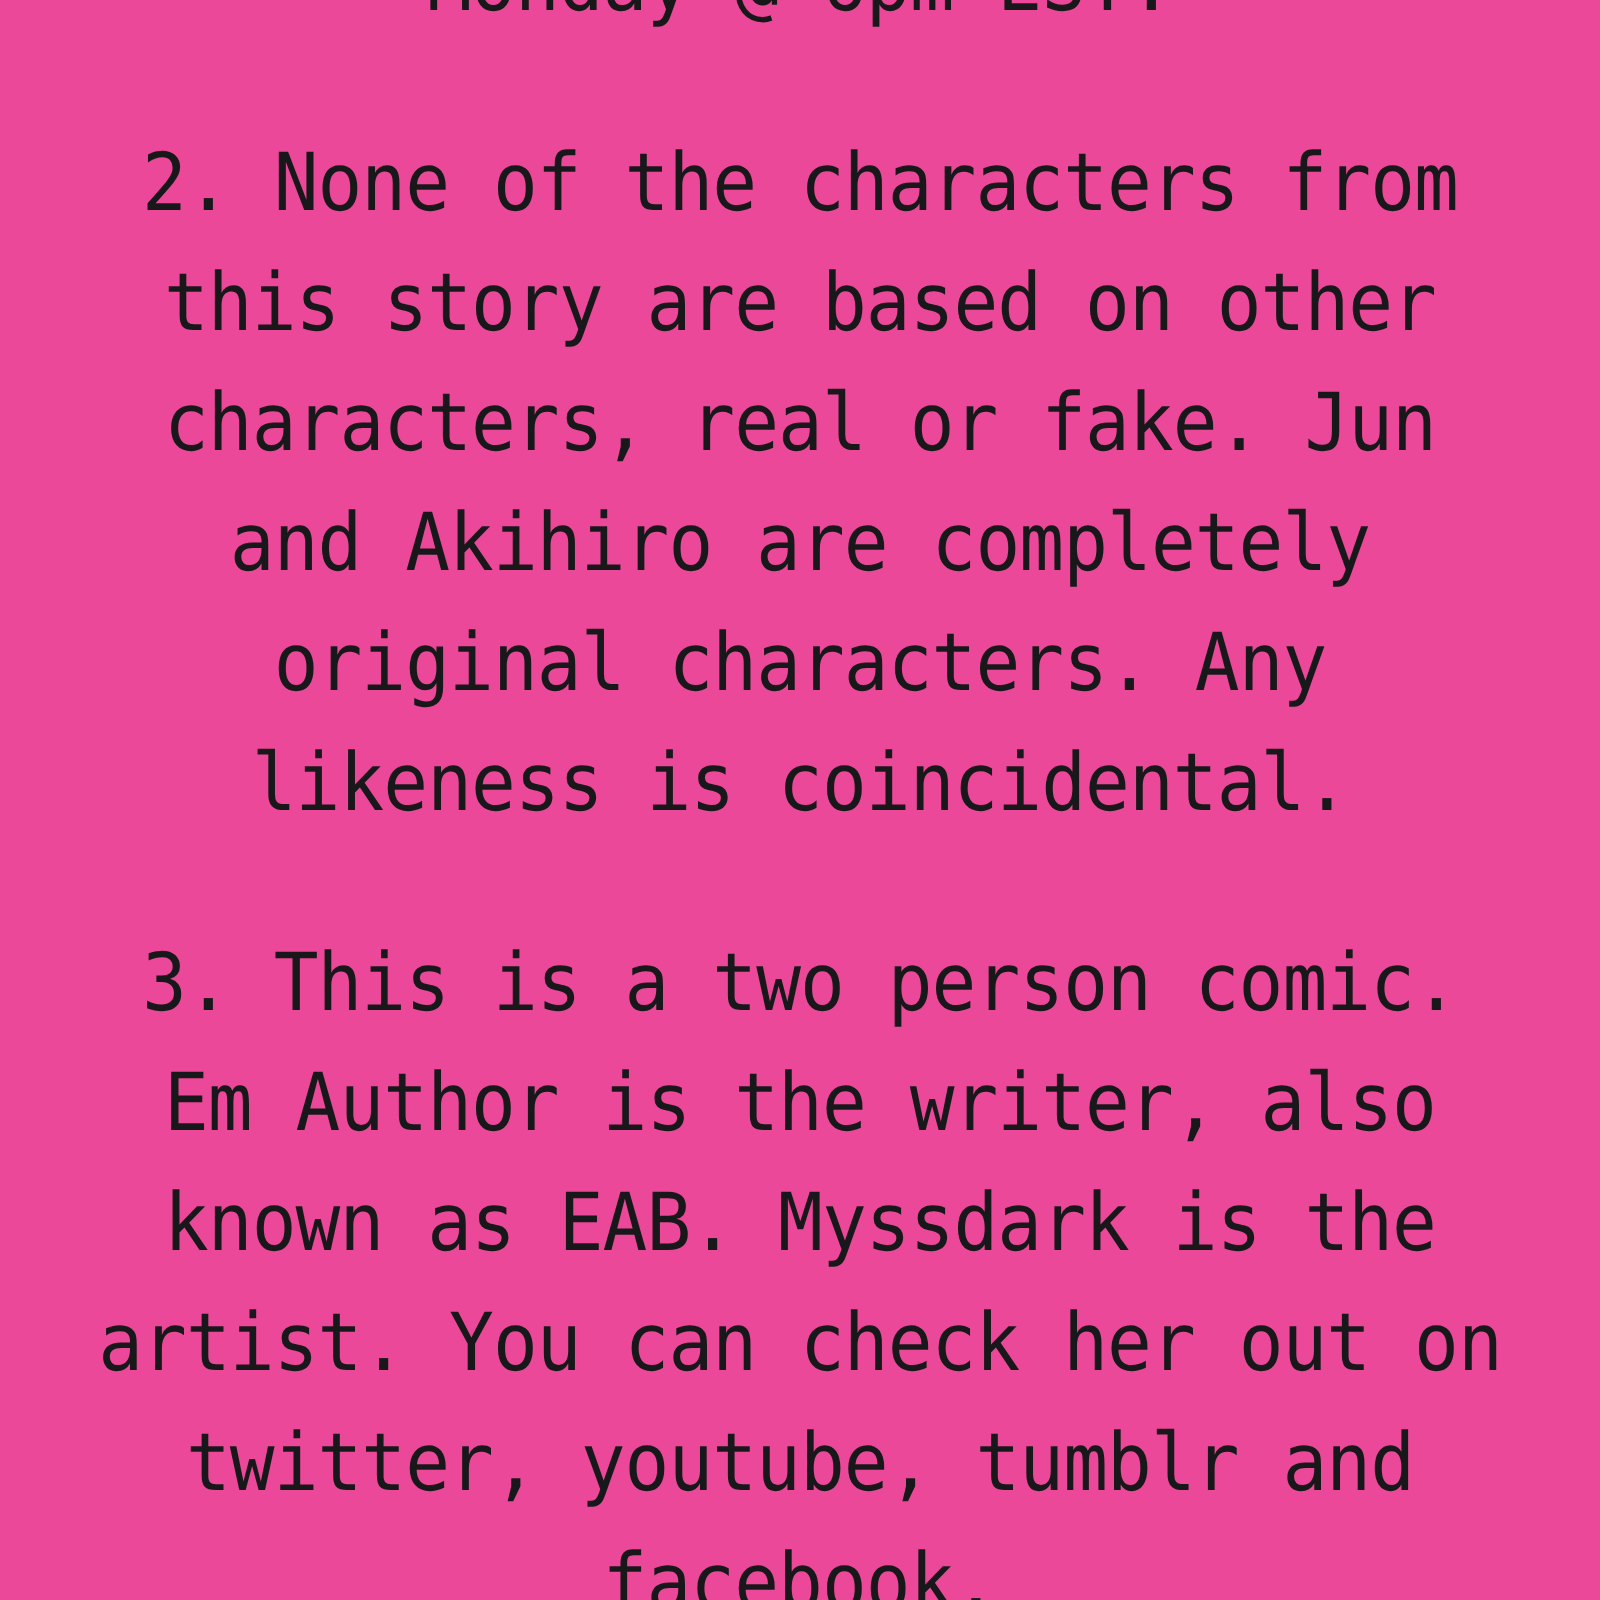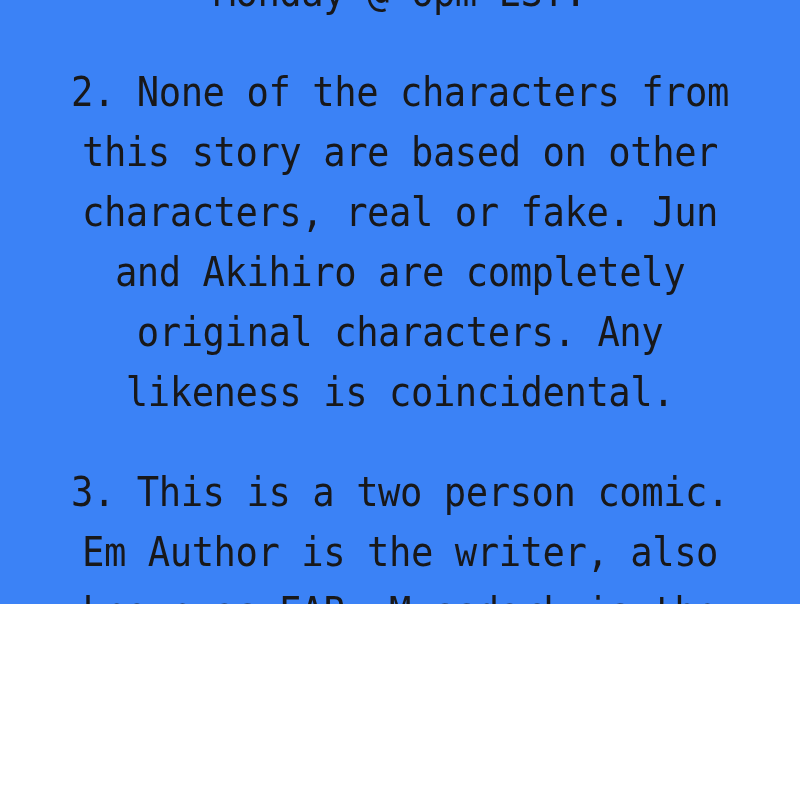--- a/index.html
+++ b/index.html
@@ -9,22 +9,22 @@
   }
   body {
     width: 800px;
     height: 800px;
     overflow: hidden;
     font-family: "DejaVu Sans Mono", monospace;
   }
   #page {
     position: relative;
     width: 800px;
-    height: 604px;
-    background: #3b82f6;
+    height: 800px;
+    background: #ec4899;
     overflow: hidden;
   }
   .doc {
     position: absolute;
     left: 0;
     top: 0;
     width: 800px;
     
     padding: 0 18px;
     box-sizing: border-box;

